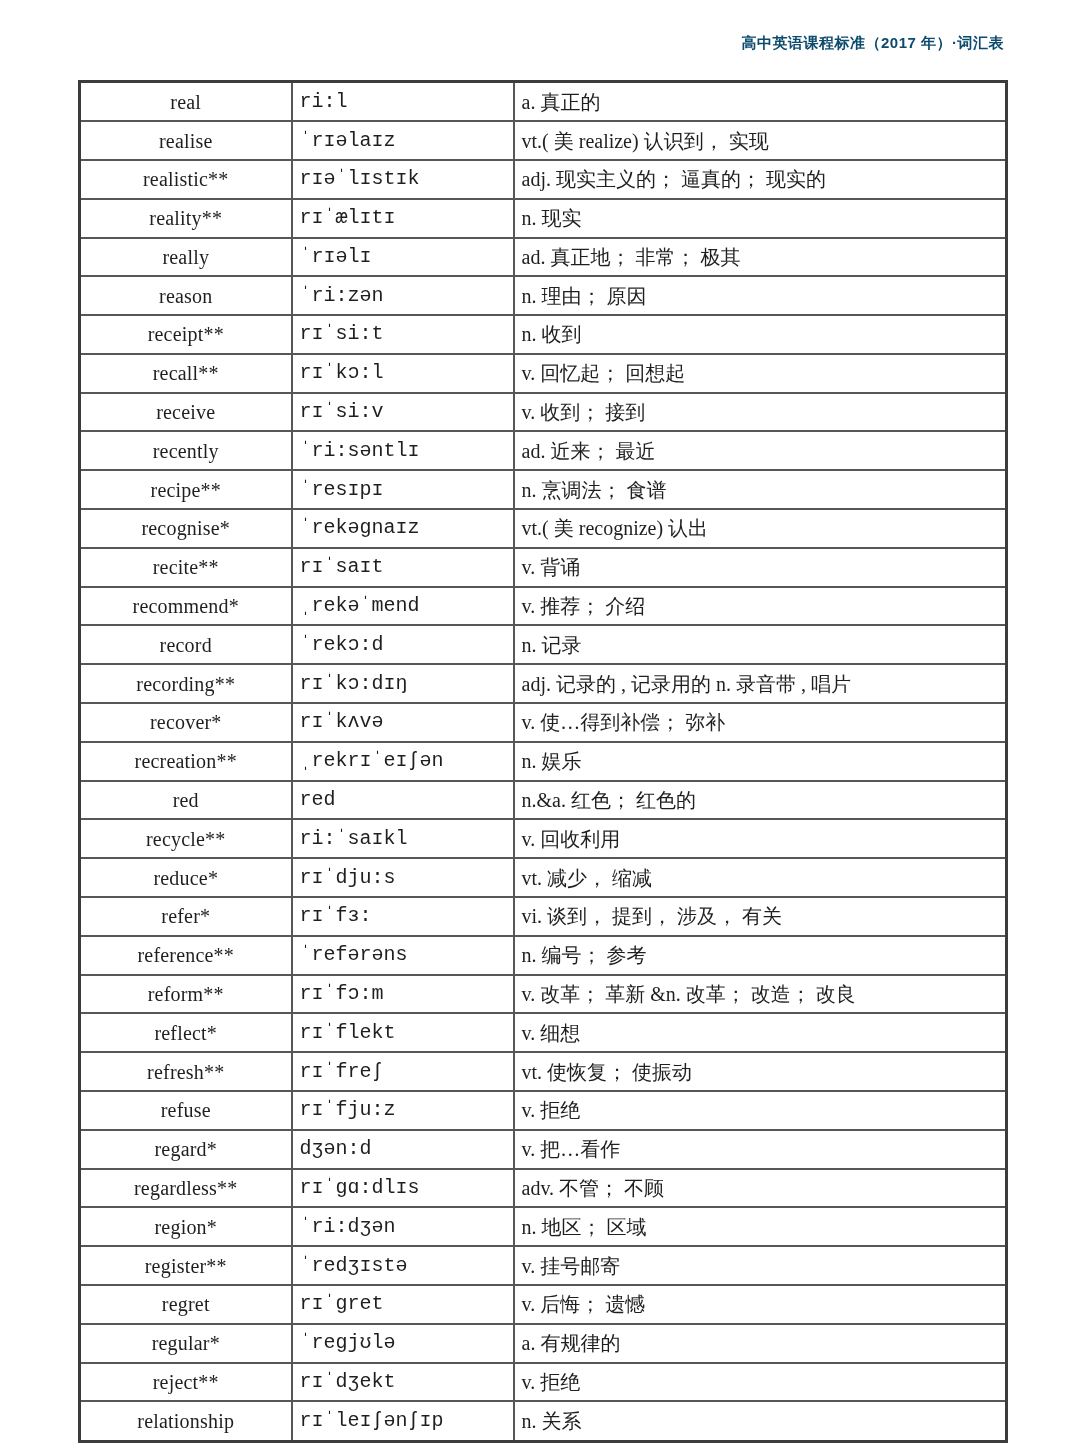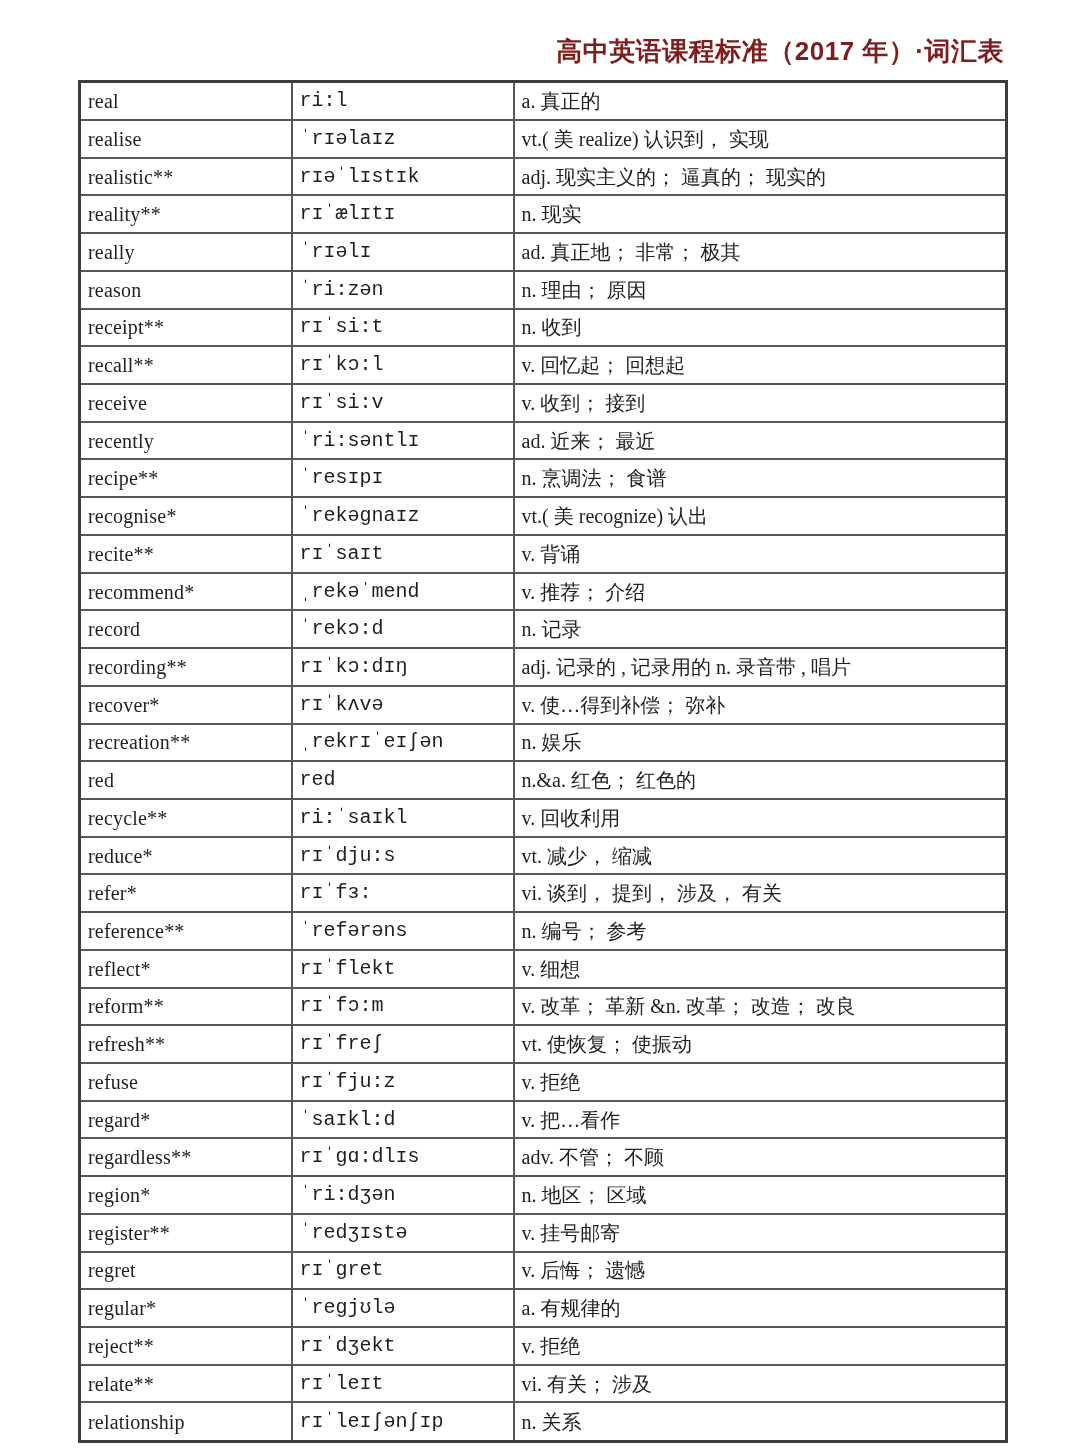--- a/index.html
+++ b/index.html
@@ -11,23 +11,23 @@
     color: #1f1f1f;
     font-family: "Liberation Serif", "DejaVu Serif", serif;
     overflow: hidden;
   }
   .header {
     position: absolute;
     top: 34px;
     right: 76px;
     font-family: "Liberation Sans", "DejaVu Sans", sans-serif;
     font-weight: 600;
-    font-size: 26px;
+    font-size: 15px;
     letter-spacing: 0.5px;
-    color: #7f1d1d;
+    color: #0c4a6e;
     white-space: nowrap;
   }
   table.vocab {
     position: absolute;
     left: 78px;
     top: 80px;
     width: 927px;
     height: 1363px;
     border-collapse: collapse;
     table-layout: fixed;
@@ -40,20 +40,21 @@
     vertical-align: middle;
     font-size: 20px;
     line-height: 1.1;
     white-space: nowrap;
     overflow: hidden;
     color: #1f1f1f;
   }
   td.word-cell {
     font-family: "Liberation Serif", "DejaVu Serif", serif;
     letter-spacing: 0.2px;
+    text-align: center;
   }
   td.ipa-cell {
     font-family: Liberation Mono, monospace;
     font-size: 19px;
   }
   td.definition-cell {
     font-family: Liberation Serif, serif;
     font-size: 20px;
     margin-left: 35px;
   }
@@ -182,42 +183,42 @@
           <td class="word-cell">refer*</td>
           <td class="ipa-cell">rɪˈfɜ:</td>
           <td class="definition-cell">vi. 谈到， 提到， 涉及， 有关</td>
         </tr>
         <tr>
           <td class="word-cell">reference**</td>
           <td class="ipa-cell">ˈrefərəns</td>
           <td class="definition-cell">n. 编号； 参考</td>
         </tr>
         <tr>
+          <td class="word-cell">reform**</td>
+          <td class="ipa-cell">rɪˈfɔ:m</td>
+          <td class="definition-cell">v. 改革； 革新 &amp;n. 改革； 改造； 改良</td>
+        </tr>
+        <tr>
           <td class="word-cell">reflect*</td>
           <td class="ipa-cell">rɪˈflekt</td>
           <td class="definition-cell">v. 细想</td>
         </tr>
         <tr>
-          <td class="word-cell">reform**</td>
-          <td class="ipa-cell">rɪˈfɔ:m</td>
-          <td class="definition-cell">v. 改革； 革新 &amp;n. 改革； 改造； 改良</td>
-        </tr>
-        <tr>
           <td class="word-cell">refresh**</td>
           <td class="ipa-cell">rɪˈfreʃ</td>
           <td class="definition-cell">vt. 使恢复； 使振动</td>
         </tr>
         <tr>
           <td class="word-cell">refuse</td>
           <td class="ipa-cell">rɪˈfju:z</td>
           <td class="definition-cell">v. 拒绝</td>
         </tr>
         <tr>
           <td class="word-cell">regard*</td>
-          <td class="ipa-cell">ˈsaɪkl:d</td>
+          <td class="ipa-cell">dʒən:d</td>
           <td class="definition-cell">v. 把…看作</td>
         </tr>
         <tr>
           <td class="word-cell">regardless**</td>
           <td class="ipa-cell">rɪˈgɑ:dlɪs</td>
           <td class="definition-cell">adv. 不管； 不顾</td>
         </tr>
         <tr>
           <td class="word-cell">region*</td>
           <td class="ipa-cell">ˈri:dʒən</td>
@@ -235,25 +236,20 @@
         </tr>
         <tr>
           <td class="word-cell">regular*</td>
           <td class="ipa-cell">ˈregjʊlə</td>
           <td class="definition-cell">a. 有规律的</td>
         </tr>
         <tr>
           <td class="word-cell">reject**</td>
           <td class="ipa-cell">rɪˈdʒekt</td>
           <td class="definition-cell">v. 拒绝</td>
-        </tr>
-        <tr>
-          <td class="word-cell">relate**</td>
-          <td class="ipa-cell">rɪˈleɪt</td>
-          <td class="definition-cell">vi. 有关； 涉及</td>
         </tr>
         <tr>
           <td class="word-cell">relationship</td>
           <td class="ipa-cell">rɪˈleɪʃənʃɪp</td>
           <td class="definition-cell">n. 关系</td>
         </tr>
       </tbody>
   </table>
 </div>
 

